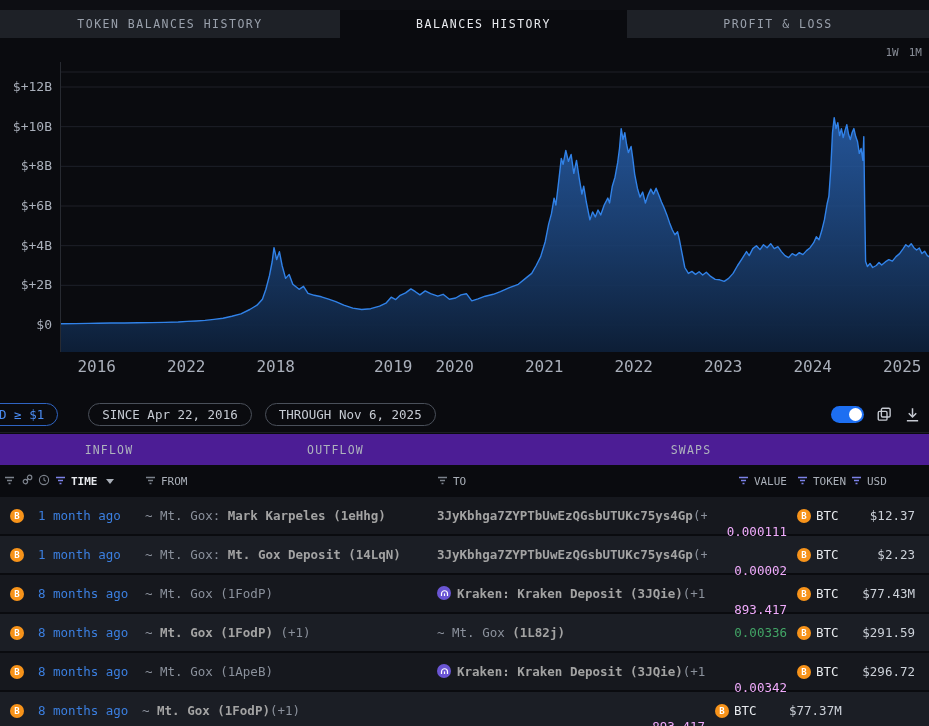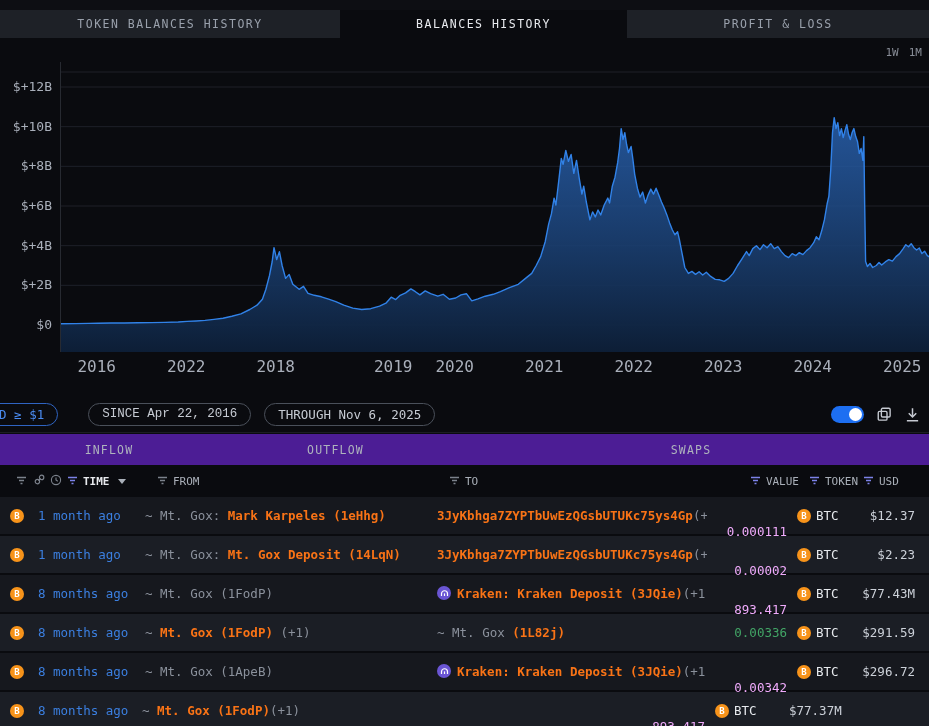--- a/index.html
+++ b/index.html
@@ -24,60 +24,60 @@
   .plot{position:absolute;left:60px;top:0;width:869px;height:290px;border-left:1px solid #272a31;}
   .ylabel{position:absolute;left:0;width:52px;text-align:right;font-size:13px;color:#a9afba;}
   .xlabels{position:absolute;left:60px;top:357px;width:869px;height:20px;}
   .xlabel{position:absolute;transform:translateX(-50%);font-size:16px;color:#a9afba;}
 
   
   .filter-row{position:absolute;left:0;top:399px;width:929px;height:30px;display:flex;align-items:center;}
   .pill{height:23px;display:flex;align-items:center;padding:0 13px;border:1px solid #4a505a;
         border-radius:12px;font-size:12.5px;color:#c6cbd3;white-space:nowrap;cursor:pointer;}
   .pill.usd{color:#4a8bf0;border-color:#2f64c2;margin-left:-30px;}
-  .pill.since{margin-left:30px;font-family:Liberation Mono, monospace;} .pill.through{margin-left:13px;}
+  .pill.since{margin-left:30px;} .pill.through{margin-left:13px;}
   .fr-right{margin-left:auto;display:flex;align-items:center;gap:13px;padding-right:9px;}
   .toggle{width:33px;height:17px;border-radius:9px;background:#1d6ff2;position:relative;cursor:pointer;}
   .toggle::after{content:"";position:absolute;right:2px;top:2px;width:13px;height:13px;border-radius:50%;background:#fff;}
   .ico{display:inline-flex;cursor:pointer;}
 
   
   .divider{position:absolute;left:0;top:432px;width:929px;height:1px;background:#1c1e24;}
   .tbar{position:absolute;left:0;top:434px;width:929px;height:31px;display:flex;font-size:11.5px;letter-spacing:1.2px;}
   .tbar .seg{display:flex;align-items:center;justify-content:center;color:#aeb3bd;background:#4c1d95;cursor:pointer;}
   .tbar .seg.active{background:transparent;color:#e8eaee;justify-content:flex-start;padding-left:35px;}
   .seg.s1{width:252px;} .seg.s2{width:218px;} .seg.s3{width:235px;} .seg.s4{flex:1;}
   .pager{display:flex;align-items:center;gap:7px;margin-left:14px;letter-spacing:0;}
   .chev{font-size:12px;cursor:pointer;} .chev.prev{color:#565c66;} .chev.next{color:#e8eaee;}
   .pagechip{background:#23262e;border-radius:4px;padding:1px 6px;font-size:12px;color:#e8eaee;}
   .pagetotal{font-size:12px;color:#e8eaee;}
 
   
   .grid{display:grid;grid-template-columns:32px 108px 295px 272px 82px 62px 1fr;align-items:center;}
-  .thead{position:absolute;left:12px;top:465px;width:810px;height:32px;font-size:11px;color:#aab0b9;}
+  .thead{position:absolute;left:0;top:465px;width:810px;height:32px;font-size:11px;color:#aab0b9;}
   .thead .c{display:flex;align-items:center;gap:5px;}
   .thead .c1{padding-left:4px;gap:7px;} .thead .c2{padding-left:6px;gap:5px;}
   .thead .c3{padding-left:5px;} .thead .c4{padding-left:2px;}
   .thead .c5{justify-content:flex-end;padding-right:2px;} .thead .c6{padding-left:8px;}
   .thead .c7{justify-content:flex-end;padding-right:14px;}
   .th-label{cursor:pointer;} .th-label.lit{color:#e8eaee;}
   .caret{width:0;height:0;border-left:4px solid transparent;border-right:4px solid transparent;
          border-top:5px solid #aab0b9;margin-left:3px;}
 
   .rows{position:absolute;left:0;top:497px;width:929px;}
   .row{height:39px;border-bottom:2px solid #0a0b0f;font-size:12.5px;cursor:pointer;}
   .row:nth-child(odd){background:#16181e;} .row:nth-child(even){background:#1b1e25;}
   .cell{overflow:hidden;white-space:nowrap;}
   .c-icon{padding-left:10px;display:flex;}
   .c-time{padding-left:6px;color:#3b7fe0;}
   .c-from{padding-left:5px;} .c-to{padding-left:2px;display:flex;align-items:flex-start;}
   .c-val{text-align:right;padding-right:2px;} .c-val.out{color:#f0abfc;margin-top:32px;} .c-val.in{color:#42a566;}
   .c-token{padding-left:8px;display:flex;align-items:center;gap:5px;color:#e7eaee;}
   .c-usd{text-align:right;padding-right:14px;color:#ccd1d9;}
-  .dim{color:#8b919c;} .lit{color:#f97316;font-weight:bold;}
+  .dim{color:#8b919c;} .lit{color:#a3a3a3;font-weight:bold;}
   .badge{width:14px;height:14px;border-radius:50%;display:inline-flex;align-items:center;justify-content:center;
          font-size:9px;font-weight:bold;color:#fff;flex:none;}
   .badge.btc{background:#f7931a;}
   .badge.kraken{background:#6a55d4;margin-right:6px;}
 </style>
 </head>
 <body>
 
 <div class="app">
 

